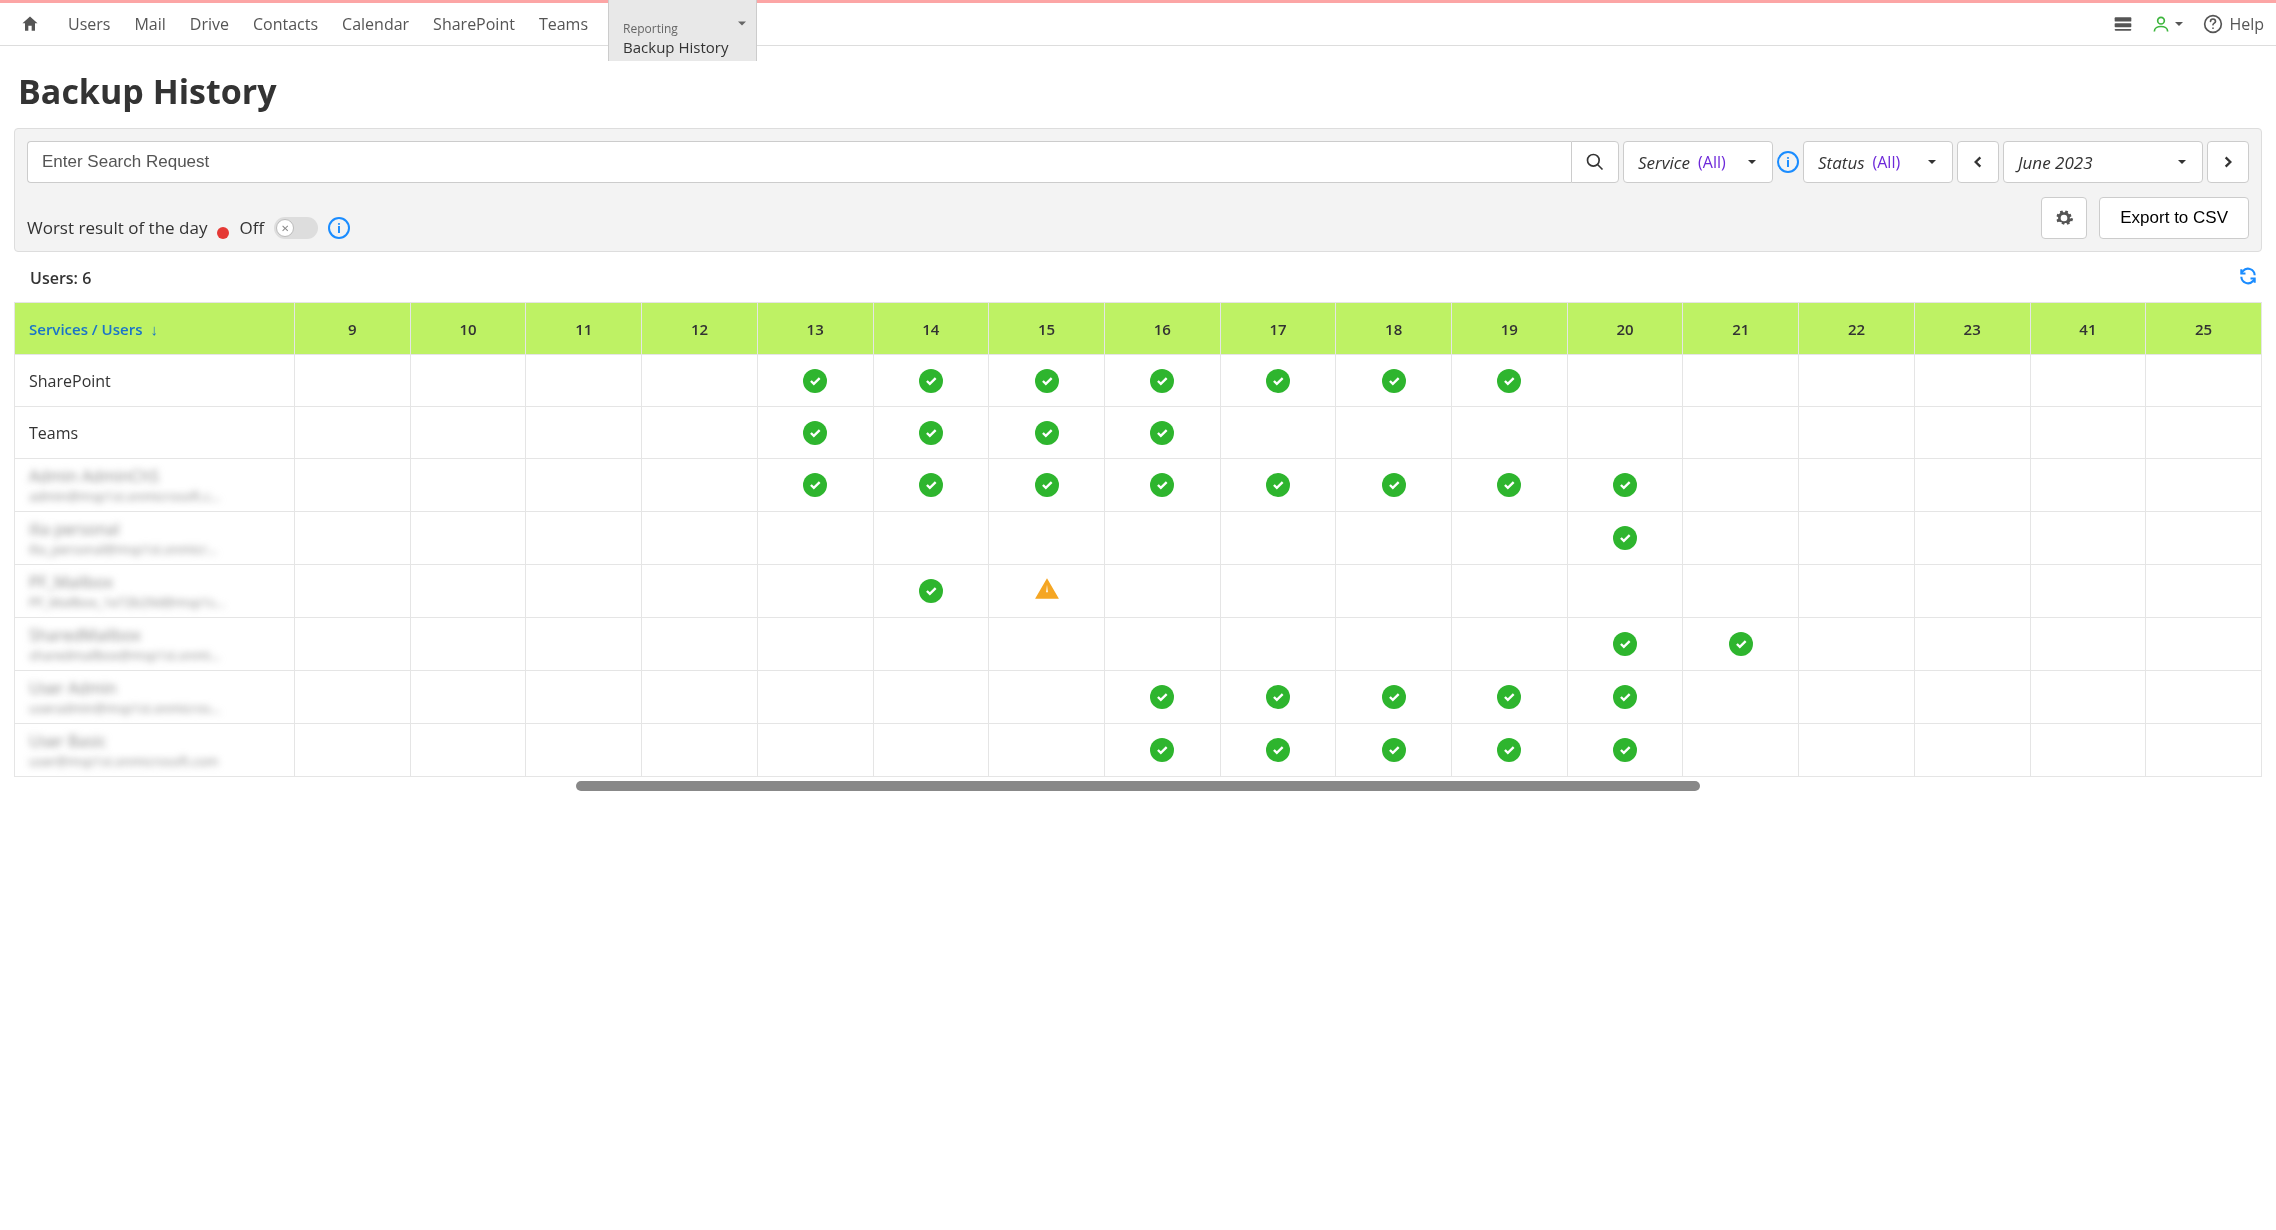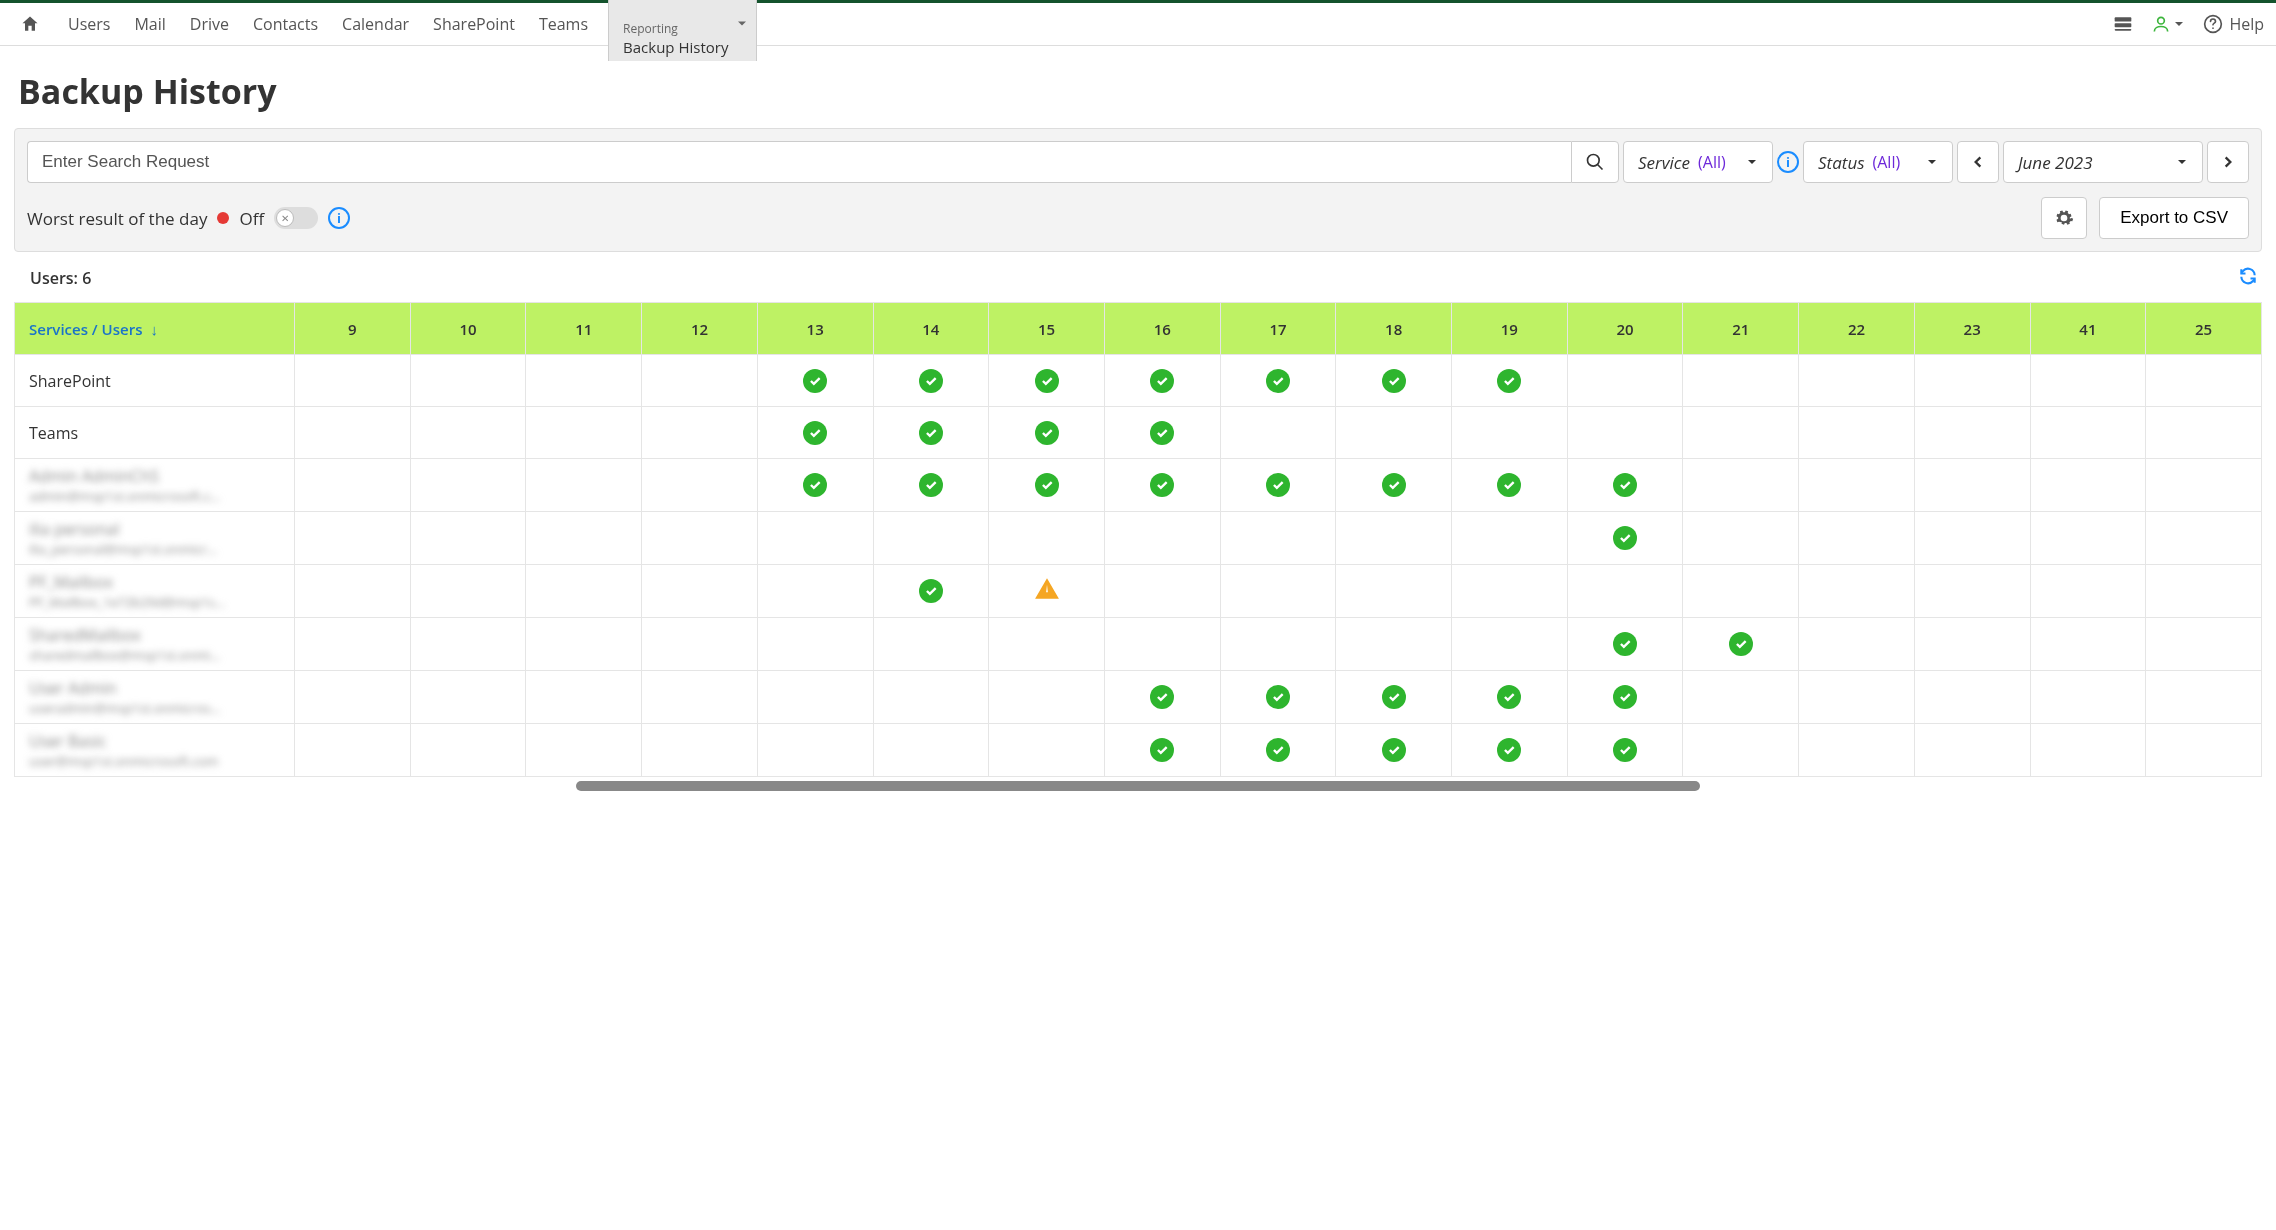--- a/index.html
+++ b/index.html
@@ -1,17 +1,17 @@
 <!DOCTYPE html>
 <html><head>
 <meta charset="utf-8">
 <style>
   * { box-sizing: border-box; margin: 0; padding: 0; }
   body { font-family: "Open Sans", "Segoe UI", Arial, sans-serif; font-size: 14px; color: #333; background: #fff; }
-  .topbar { background: #fff; border-top: 3px solid #14532d; border-bottom: 1px solid #ddd; display: flex; align-items: stretch; height: 46px; position: relative; }
+  .topbar { background: #fff; border-top: 3px solid #fca5a5; border-bottom: 1px solid #ddd; display: flex; align-items: stretch; height: 46px; position: relative; }
   .topbar-left { display: flex; align-items: center; }
   .topbar-right { margin-left: auto; display: flex; align-items: center; gap: 18px; padding-right: 12px; }
   .nav-item { padding: 0 12px; color: #555; cursor: pointer; font-size: 16px; display: flex; align-items: center; height: 100%; }
   .home-icon-wrap { padding: 0 16px 0 20px; display:flex; align-items:center; }
   .reporting-tab { background: #e8e8e8; border-left:1px solid #ccc; border-right:1px solid #ccc; display:flex; flex-direction:column; justify-content:center; padding: 4px 28px 4px 14px; position:relative; margin-left:8px; }
   .reporting-tab .small { font-size: 12px; color:#666;margin-top:28px; }
   .reporting-tab .big { font-size: 15px; color:#333; }
   .reporting-tab .caret { position:absolute; right:8px; top:50%; transform:translateY(-50%); }
   .icon-btn { cursor:pointer; display:inline-flex; align-items:center; }
   .help-wrap { display:flex; align-items:center; gap:6px; color:#555; font-size:16px; cursor:pointer; }
@@ -25,21 +25,21 @@
   .search-input::placeholder { color:#555; }
   .search-btn { width:48px; height:42px; border:1px solid #ccc; border-radius:0 4px 4px 0; background:#fff; display:flex; align-items:center; justify-content:center; cursor:pointer; }
   .dropdown { height:42px; border:1px solid #ccc; border-radius:4px; background:#fff; display:flex; align-items:center; padding:0 14px; gap:8px; cursor:pointer; position:relative; min-width:150px; }
   .dropdown .dd-label { font-size:17px; color:#333;font-style:italic; }
   .dropdown .dd-sub { color:#6d28d9; font-size:16px; }
   .dropdown .caret { margin-left:auto; }
   .info-circle { width:22px; height:22px; display:inline-flex; align-items:center; justify-content:center; border:2px solid #1a8cff; border-radius:50%; color:#1a8cff; font-weight:700; font-size:13px; }
   .sq-btn { width:42px; height:42px; border:1px solid #ccc; border-radius:4px; background:#fff; display:flex; align-items:center; justify-content:center; cursor:pointer; }
   .month-dd { min-width: 200px; }
 
-  .filter-row2 { display:flex; align-items:center; margin-top:14px; gap:10px; }
+  .filter-row2 { display:flex; align-items:flex-end; margin-top:14px; gap:10px; }
   .worst-label { font-size:17px; color:#333; }
   .red-dot { width:12px; height:12px; background:#e53935; border-radius:50%; display:inline-block; }
   .toggle-off { font-size:17px; color:#333; }
   .toggle { width:44px; height:22px; background:#ddd; border-radius:11px; position:relative; cursor:pointer; }
   .toggle .knob { width:18px; height:18px; background:#fff; border-radius:50%; position:absolute; top:2px; left:2px; border:1px solid #bbb; display:flex; align-items:center; justify-content:center; font-size:10px; color:#888; }
   .row2-right { margin-left:auto; display:flex; gap:12px; }
   .gear-btn { width:46px; height:42px; border:1px solid #ccc; border-radius:4px; background:#fff; display:flex; align-items:center; justify-content:center; cursor:pointer; }
   .export-btn { height:42px; padding:0 20px; border:1px solid #ccc; border-radius:4px; background:#fff; font-size:17px; cursor:pointer; }
 
   .users-count-row { display:flex; align-items:center; padding: 14px 18px 6px 30px; }

